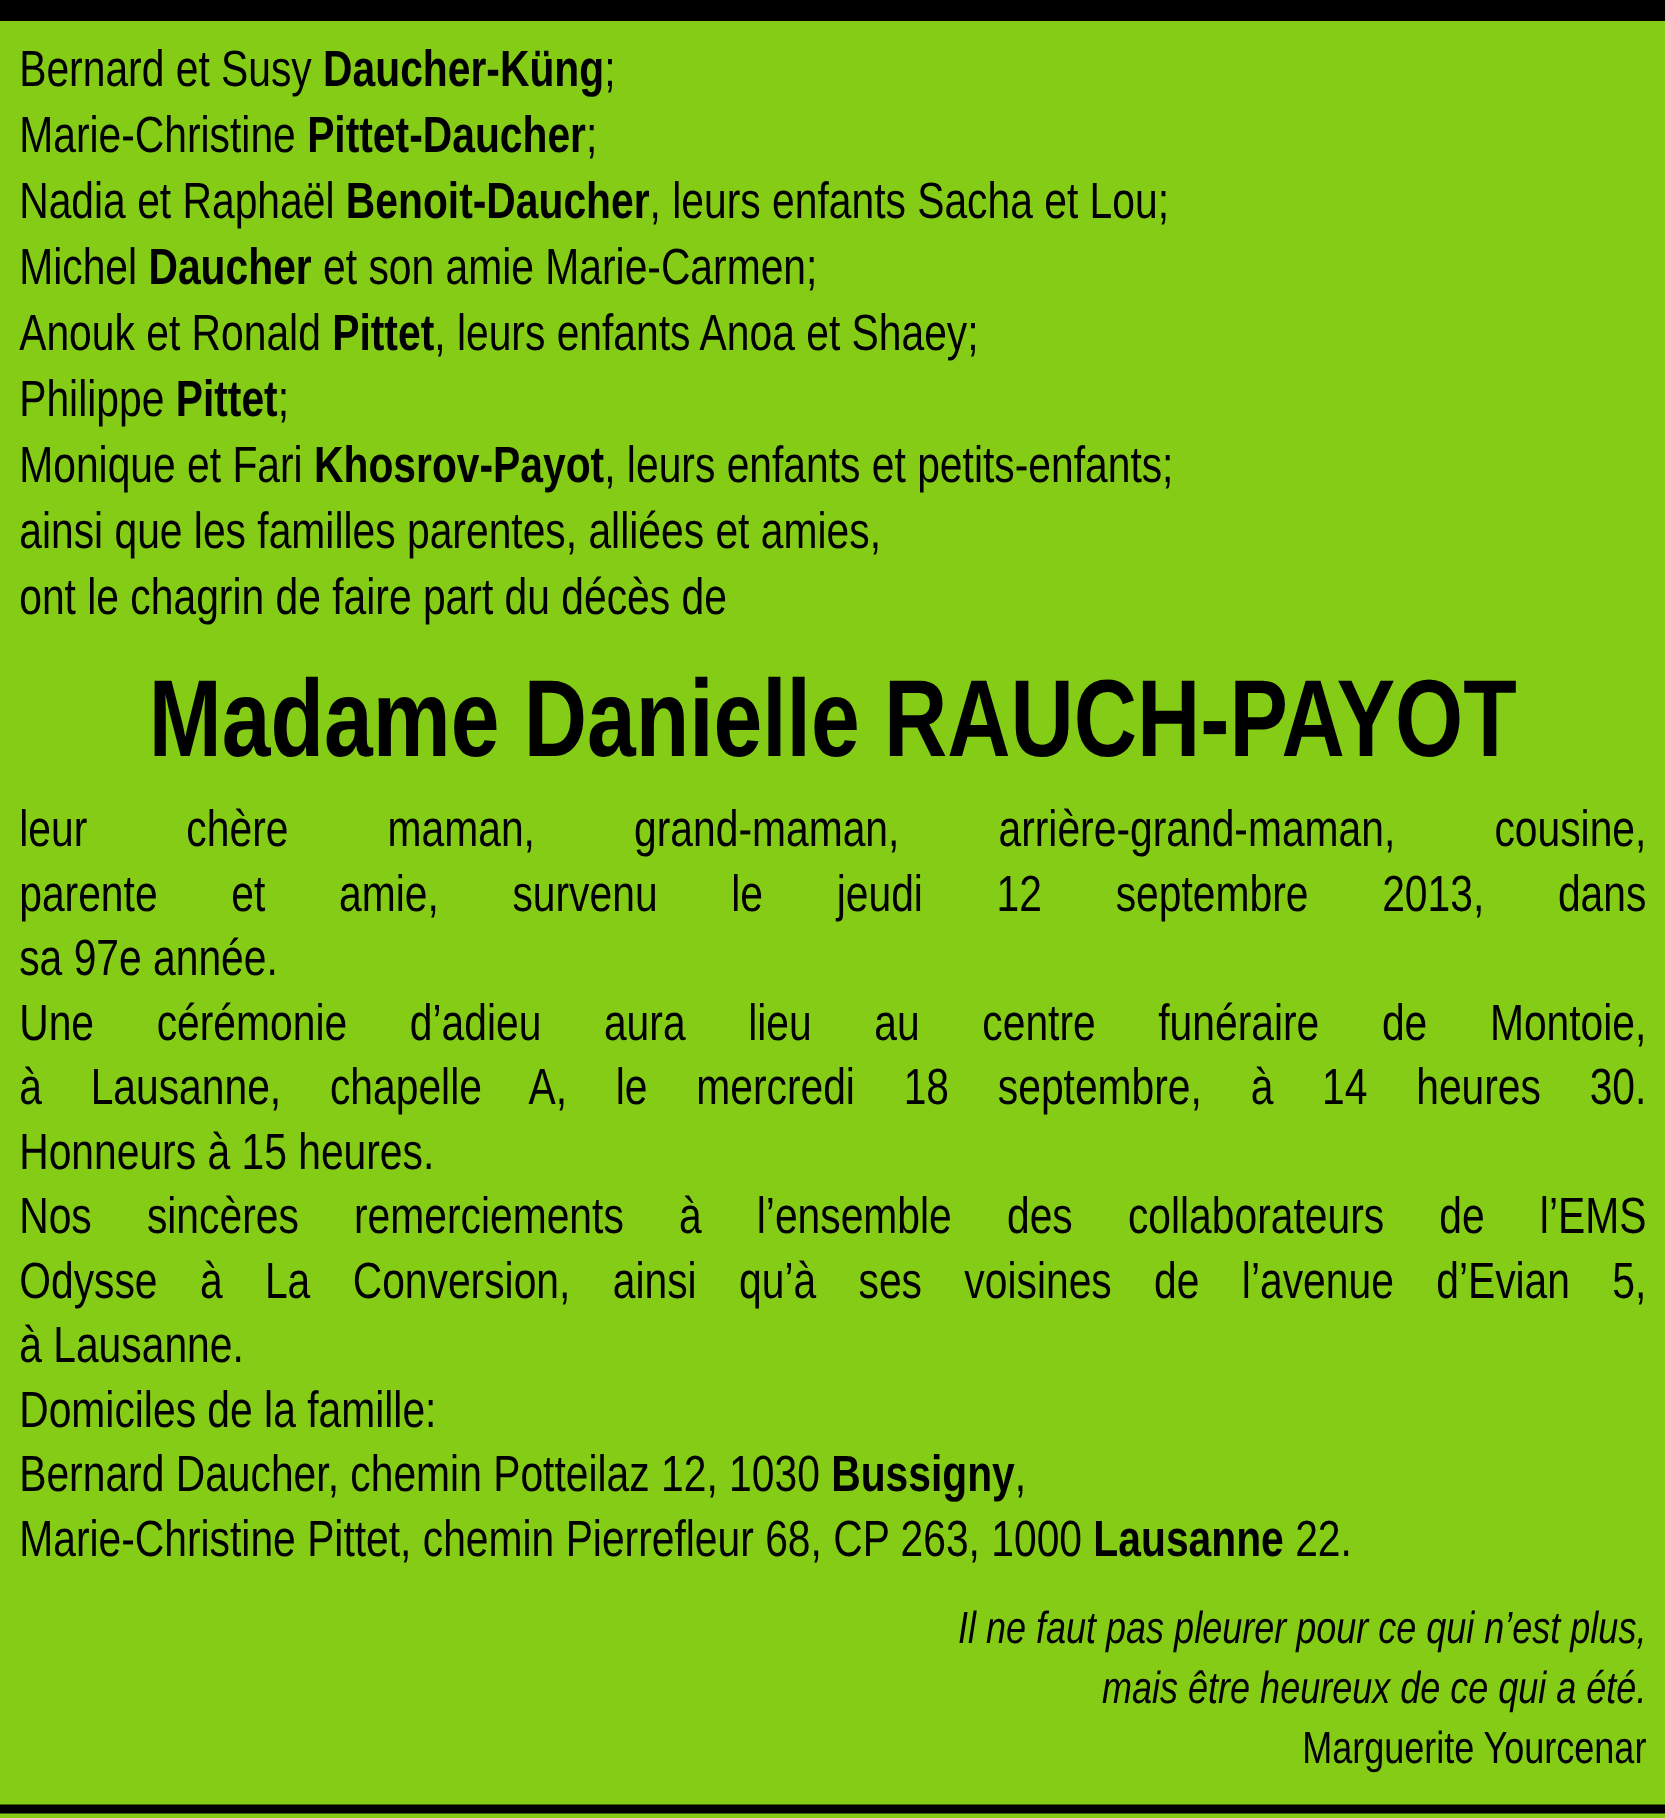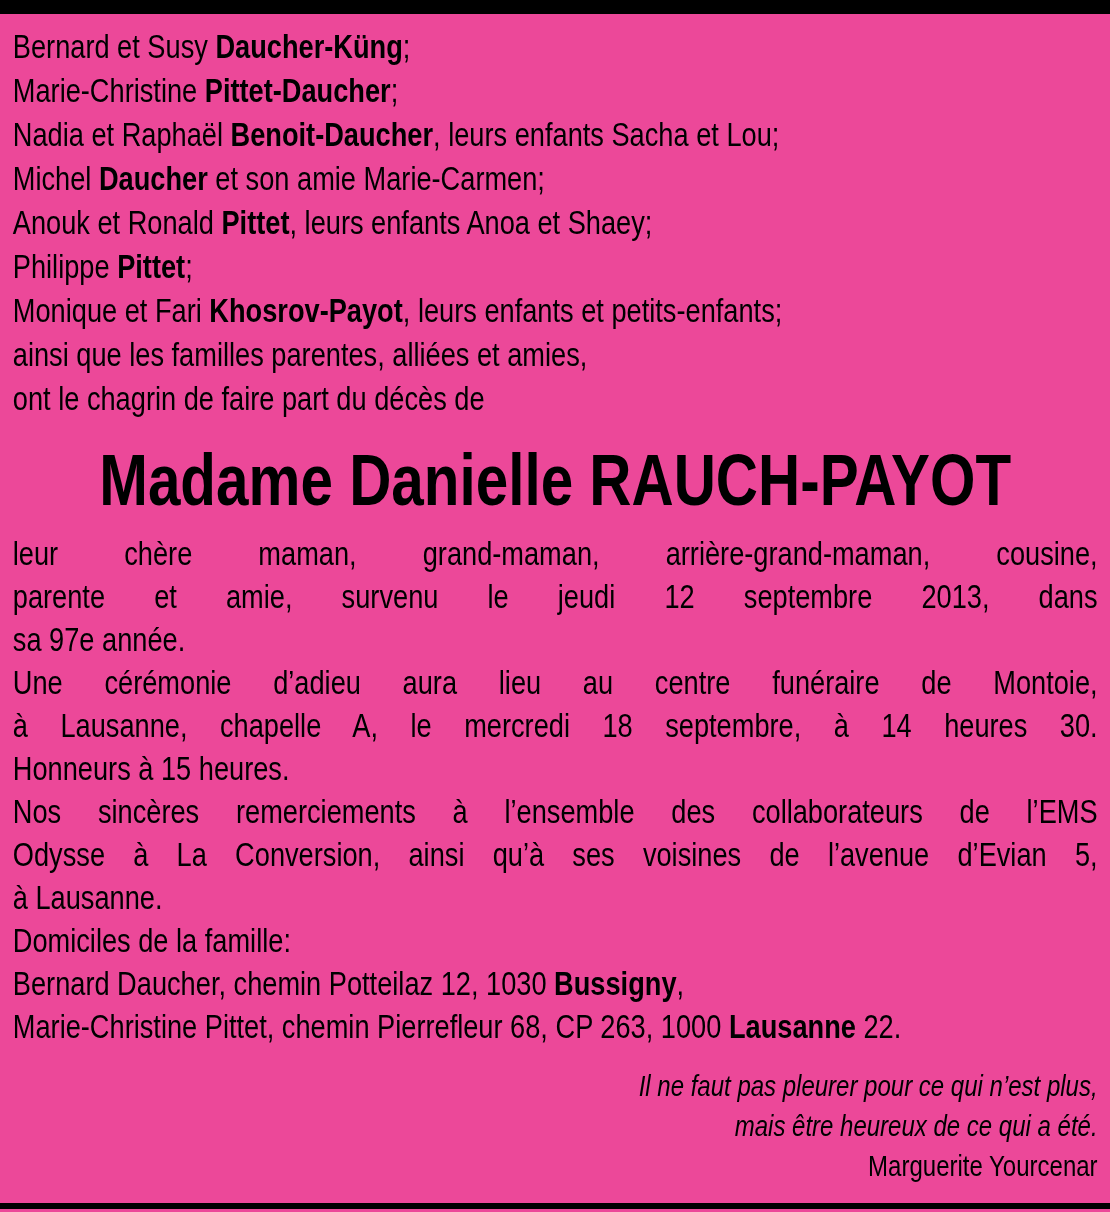--- a/index.html
+++ b/index.html
@@ -4,21 +4,21 @@
 <style>
   html, body {
     margin: 0;
     padding: 0;
     background: #ffffff;
   }
   .sheet {
     position: relative;
     width: 1110px;
     height: 1212px;
-    background: #ec4899;
+    background: #84cc16;
     overflow: hidden;
     color: #000;
   }
   .rule {
     position: absolute;
     left: 0;
     width: 1110px;
     background: #000;
   }
   .rule-top { top: 0; height: 14px; }

